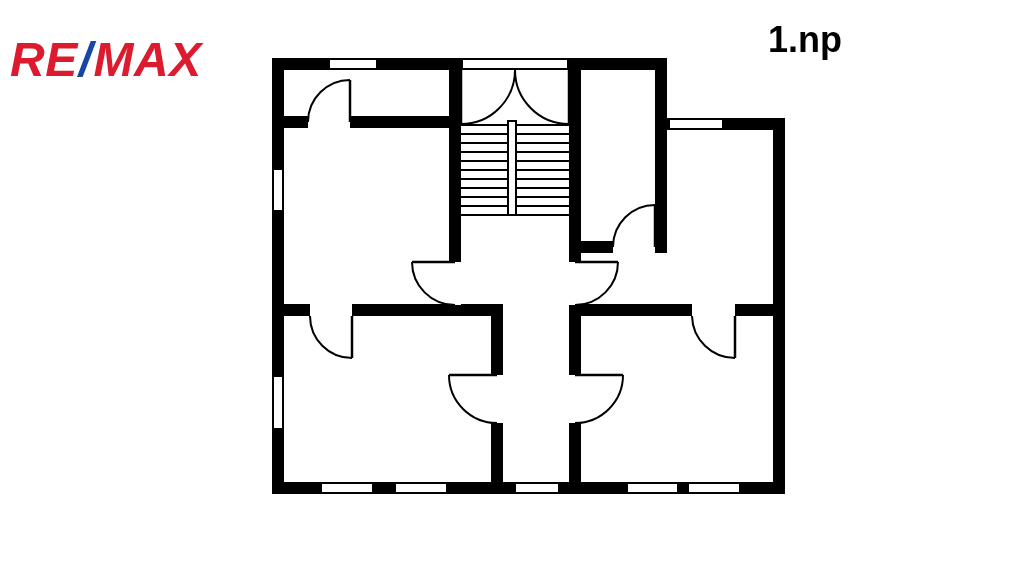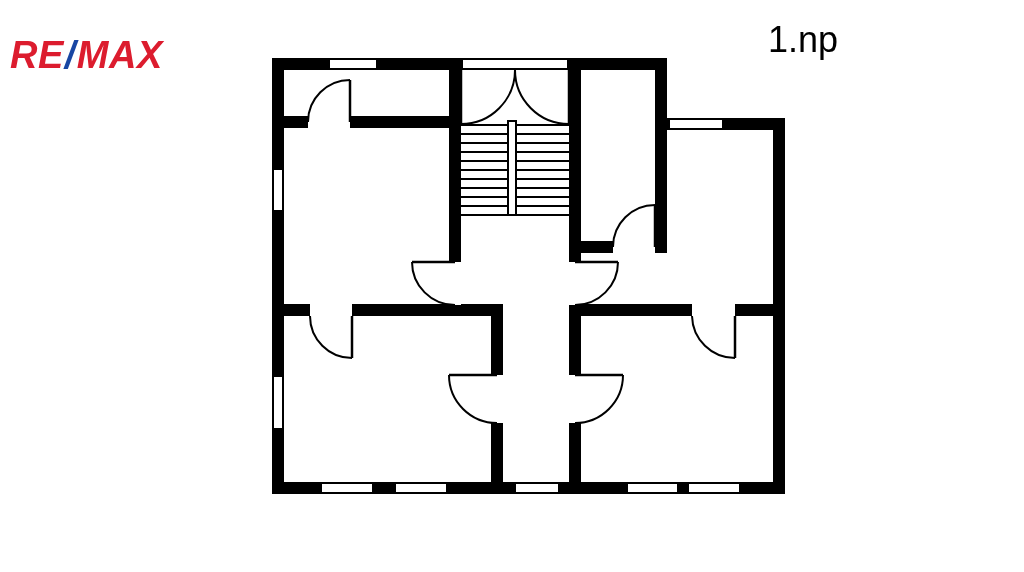--- a/index.html
+++ b/index.html
@@ -6,29 +6,29 @@
   body{
     width:1024px;height:572px;
     background:#ffffff;
     position:relative;
     overflow:hidden;
     font-family:"Liberation Sans",sans-serif;
   }
   .logo{
     position:absolute;left:10px;top:36px;
     font-weight:bold;font-style:italic;
-    font-size:38px;line-height:1;
+    font-size:48px;line-height:1;
     letter-spacing:0.5px;
     white-space:nowrap;
   }
   .logo .re,.logo .max{color:#DC1C2E;}
   .logo .slash{color:#1846A3;padding:0 1px;}
   .floor-label{
     position:absolute;left:768px;top:22px;
-    font-weight:normal;font-size:36px;line-height:1;
+    font-weight:bold;font-size:36px;line-height:1;
     color:#000000;
   }
   svg.plan{position:absolute;left:0;top:0;}
 </style>
 </head>
 <body>
 
 <div class="logo">
   <span class="re">RE</span><span class="slash">/</span><span class="max">MAX</span>
 </div>

